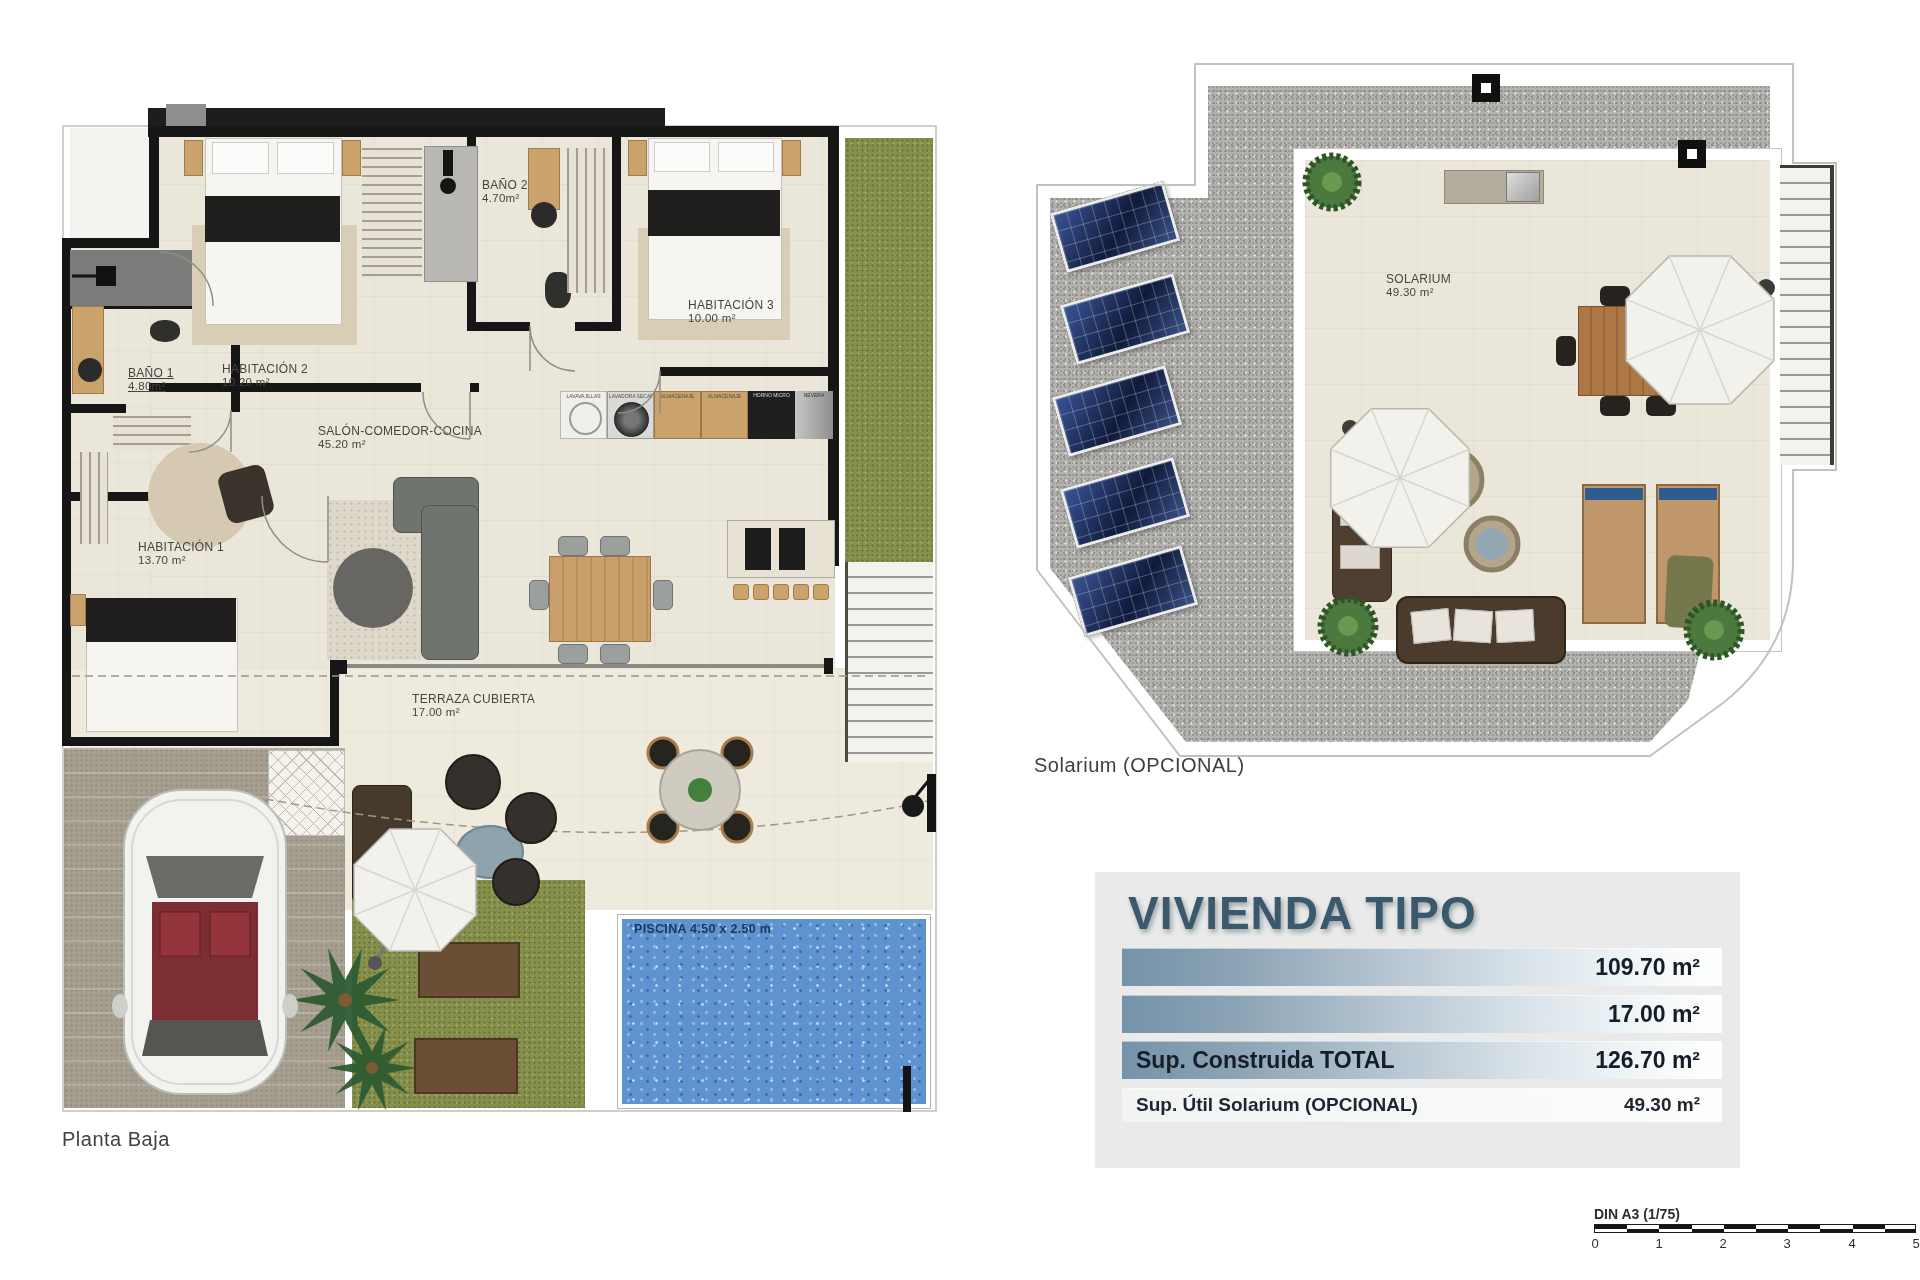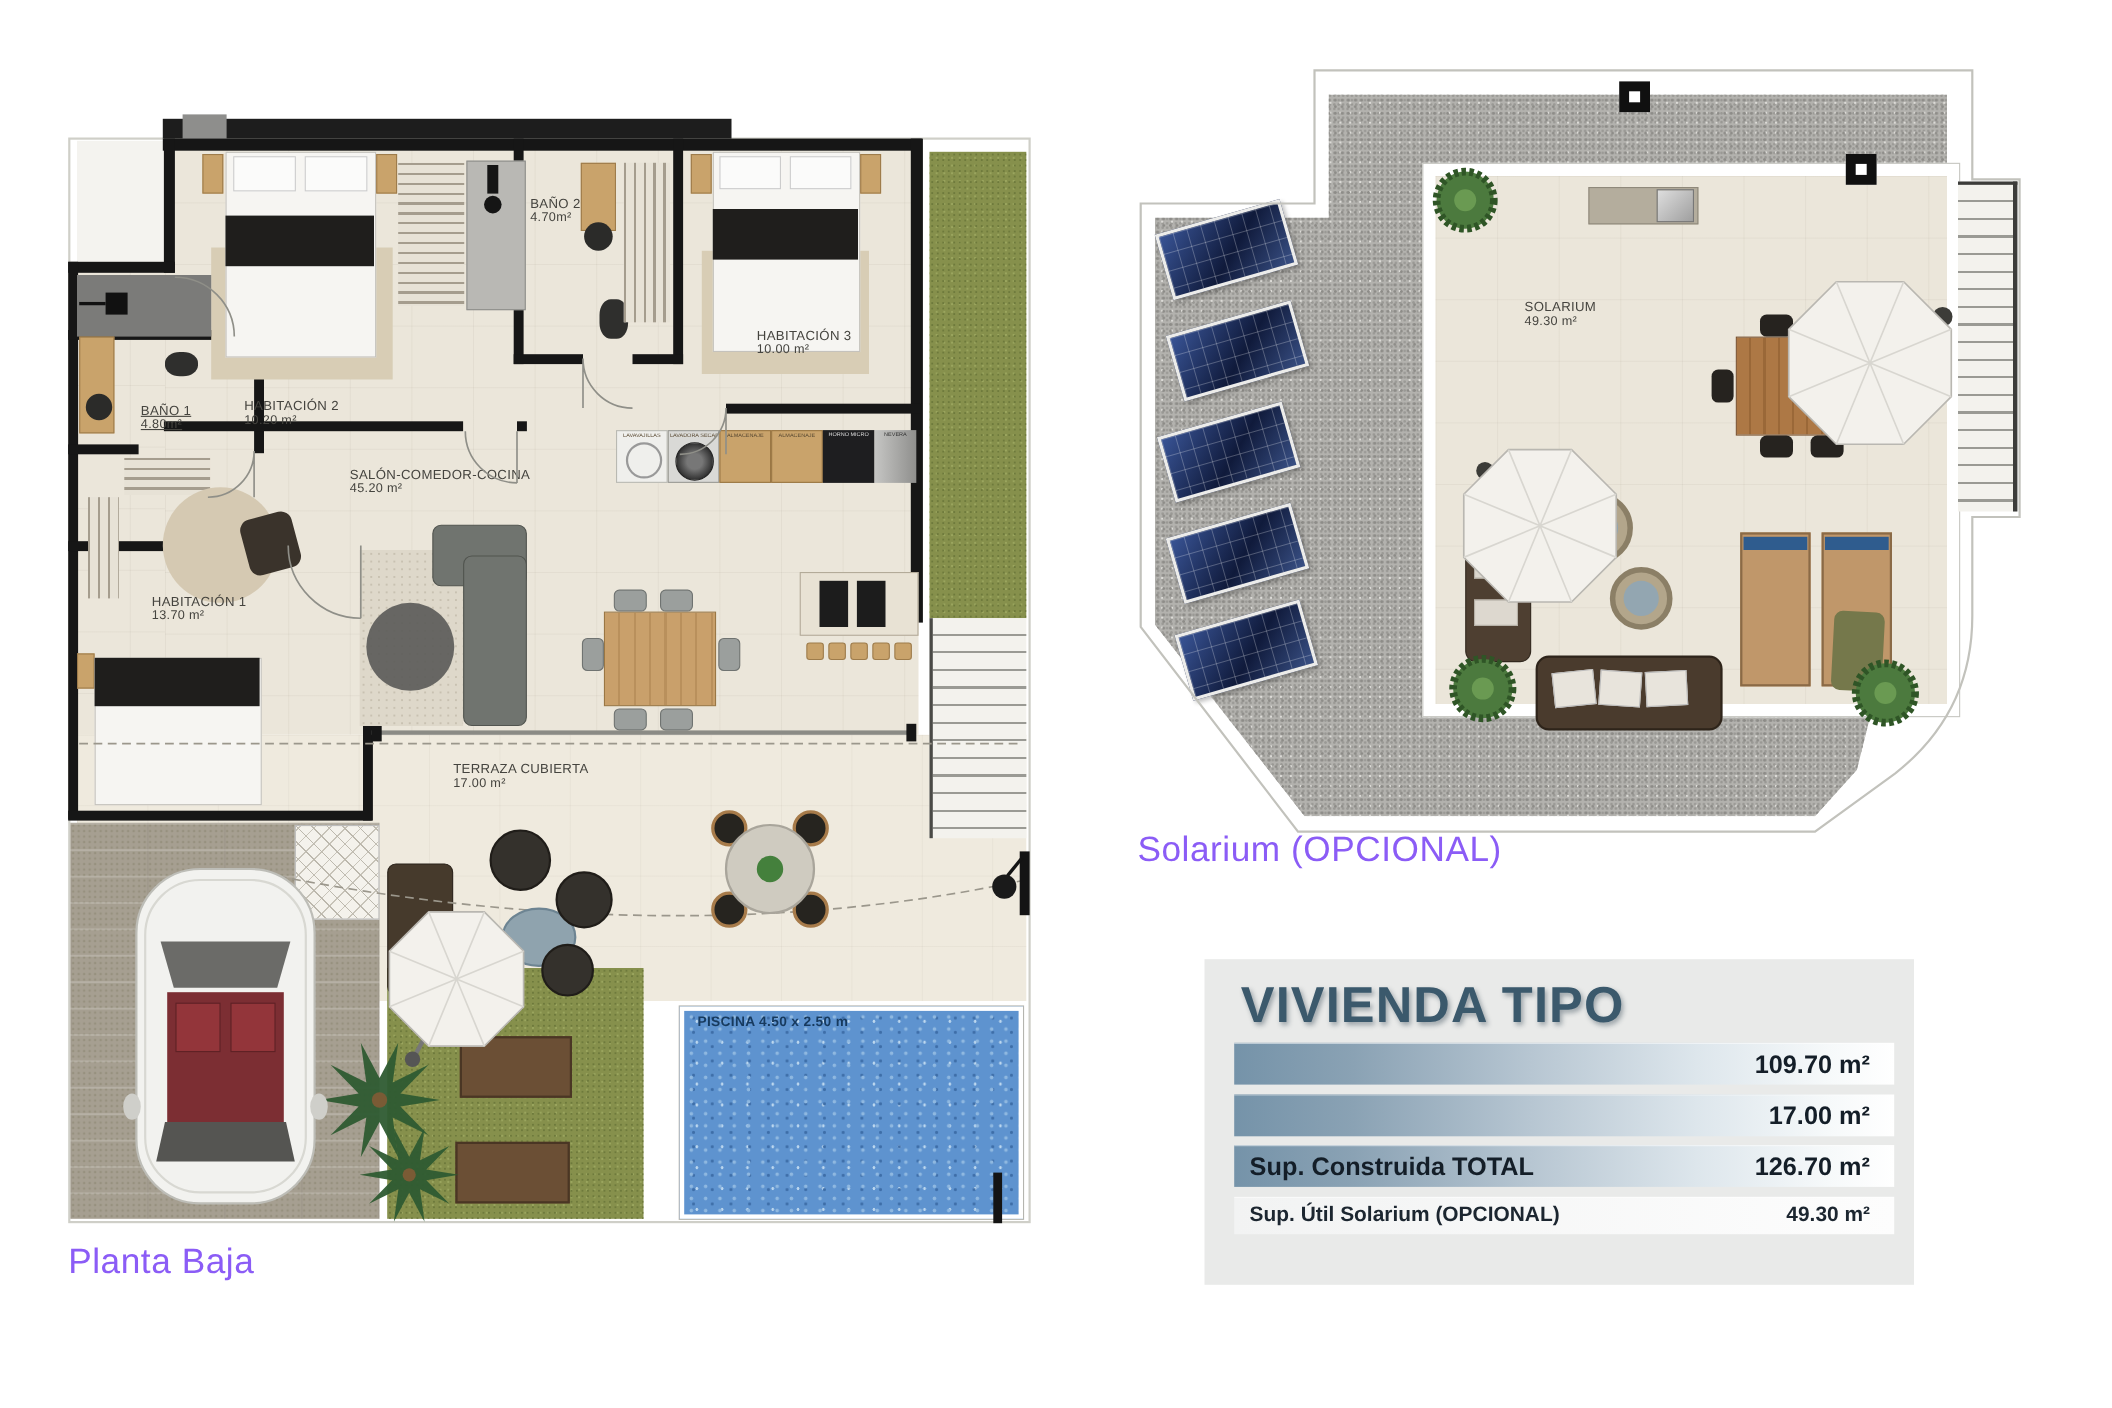--- a/index.html
+++ b/index.html
@@ -2,21 +2,21 @@
 <html><head>
 <meta charset="utf-8">
 <style>
   html,body{margin:0;padding:0;background:#fff;}
   #canvas{position:relative;width:1920px;height:1280px;background:#fff;overflow:hidden;
           font-family:"Liberation Sans",sans-serif;}
   .abs{position:absolute;}
   .w{position:absolute;background:#161616;}
   .lbl{position:absolute;font-size:12px;line-height:1.2;letter-spacing:.3px;color:#45443f;white-space:nowrap;}
   .lbl .ra{display:block;font-size:11.5px;}
-  .caption{position:absolute;font-size:32px;color:#8b5cf6;letter-spacing:.5px;}
+  .caption{position:absolute;font-size:20px;color:#404040;letter-spacing:.5px;}
   .beige{background-color:#ebe6da;background-image:linear-gradient(rgba(120,110,90,.07) 1px,transparent 1px),linear-gradient(90deg,rgba(120,110,90,.07) 1px,transparent 1px);background-size:56px 56px;}
   .terrace{background-color:#efeade;background-image:linear-gradient(rgba(120,110,90,.06) 1px,transparent 1px),linear-gradient(90deg,rgba(120,110,90,.06) 1px,transparent 1px);background-size:64px 64px;}
   .grass{background-color:#86904c;background-image:radial-gradient(circle,#6e7a3c 1px,transparent 1.3px),radial-gradient(circle,#9aa55e 1px,transparent 1.3px);background-size:5px 5px,7px 7px;background-position:0 0,3px 2px;}
   .gravel{background-color:#b3b2ae;background-image:radial-gradient(circle,#8d8c88 1px,transparent 1.4px),radial-gradient(circle,#dcdbd7 1px,transparent 1.4px),radial-gradient(circle,#9a9995 1px,transparent 1.3px);background-size:6px 6px,9px 9px,4px 4px;background-position:0 0,3px 4px,2px 1px;}
   .pool{background-color:#5e93cf;background-image:radial-gradient(circle,#8fb8e0 1.2px,transparent 2px),radial-gradient(circle,#3e6ea8 1px,transparent 1.8px),radial-gradient(circle,#bcd7ee 1px,transparent 1.6px);background-size:13px 11px,17px 13px,23px 19px;}
   .drive{background-color:#a69f91;background-image:linear-gradient(rgba(255,255,255,.18) 2px,transparent 2px),linear-gradient(90deg,rgba(0,0,0,.06) 1px,transparent 1px),radial-gradient(circle,#97917f 1px,transparent 1.4px);background-size:100% 24px,70px 100%,5px 5px;}
   .stairs{background-color:#f3f2ed;background-image:repeating-linear-gradient(180deg,transparent 0 14px,#9a9a94 14px 16px);}
   .stripH{background-color:#e7e2d6;background-image:repeating-linear-gradient(180deg,#a59d8e 0 2px,transparent 2px 9px);}
   .stripV{background-color:#e7e2d6;background-image:repeating-linear-gradient(90deg,#a59d8e 0 2px,transparent 2px 9px);}
   .wood{background:#c9a36b;border:1px solid #9e7c4b;box-sizing:border-box;}
@@ -257,20 +257,35 @@
     <div class="srow" style="left:1122px;top:1041px;">
       <span class="sl">Sup. Construida TOTAL</span>
       <span class="sv">126.70 m²</span>
     </div>
     <div class="srow" style="left:1122px;top:1088px;height:34px;background:linear-gradient(90deg,#f2f3f3,#fdfdfd);">
       <span class="sl" style="font-size:19px;line-height:34px;color:#1c2630;">Sup. Útil Solarium (OPCIONAL)</span>
       <span class="sv" style="font-size:19px;line-height:34px;color:#1c2630;">49.30 m²</span>
     </div>
   </div>
 
+  <div class="abs" style="left:1594px;top:1206px;width:324px;height:46px;">
+    <div style="font-size:14px;color:#2e2e2c;font-weight:bold;">
+      <span>DIN A3 (1/75)</span>
+    </div>
+    <div class="abs" style="left:0;top:18px;width:322px;height:9px;border:1px solid #1c1c1c;box-sizing:border-box;">
+      <div style="width:100%;height:3.5px;background:repeating-linear-gradient(90deg,#151515 0 32.2px,#ffffff 32.2px 64.4px);"></div>
+      <div style="width:100%;height:3.5px;background:repeating-linear-gradient(90deg,#ffffff 0 32.2px,#151515 32.2px 64.4px);"></div>
+    </div>
+    <span class="tick" style="left:1px;">0</span>
+    <span class="tick" style="left:65px;">1</span>
+    <span class="tick" style="left:129px;">2</span>
+    <span class="tick" style="left:193px;">3</span>
+    <span class="tick" style="left:258px;">4</span>
+    <span class="tick" style="left:322px;">5</span>
+  </div>
 
   <svg width="1920" height="1280" viewBox="0 0 1920 1280">
 
     <path d="M 1195,64 H 1793 V 163 H 1836 V 470 H 1793 V 560 Q 1793,648 1723,703 L 1650,756 H 1180 L 1037,570 V 185 H 1195 Z" fill="none" stroke="#c2c2bc" stroke-width="2"></path>
 
     <g stroke="#8f8f88" stroke-width="1.5" fill="none">
       <path d="M 470,392 V 439 M 423,392 A 47,47 0 0 0 470,439"></path>
       <path d="M 660,371 V 413 M 660,371 A 42,42 0 0 1 618,413 M 618,413 A 42,42 0 0 0 660,371"></path>
       <path d="M 530,326 V 371 M 530,326 A 45,45 0 0 0 575,371"></path>
       <path d="M 231,410 V 452 M 231,410 A 42,42 0 0 1 189,452"></path>

